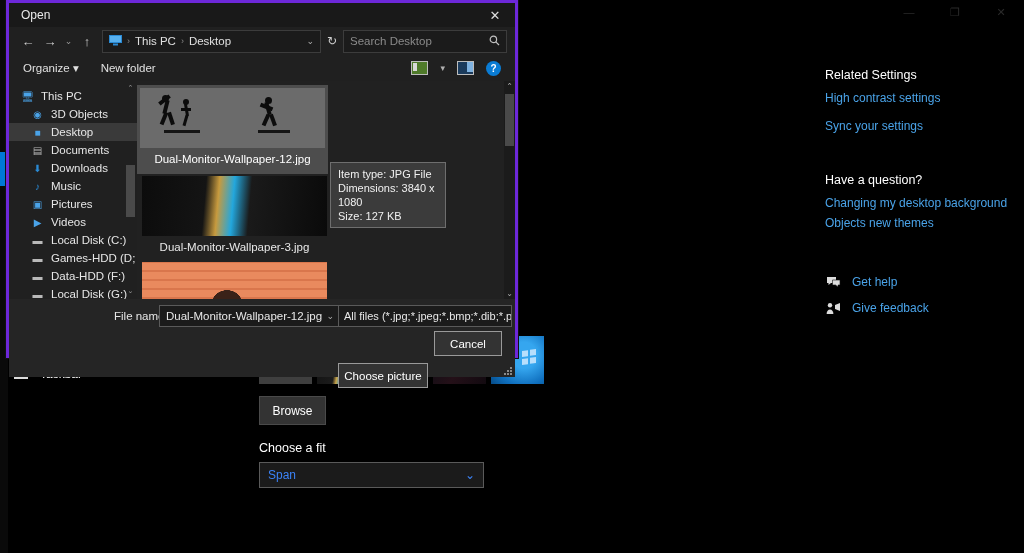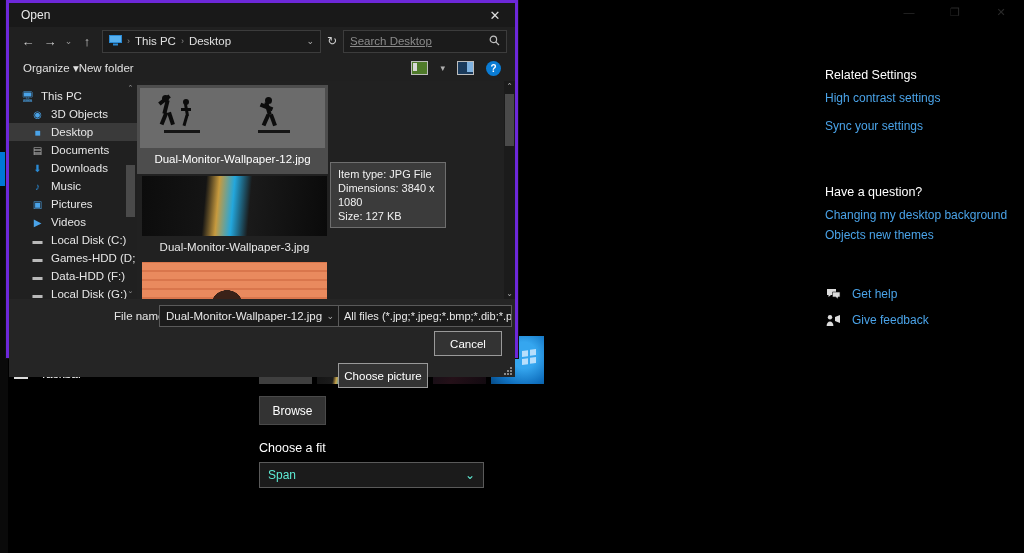--- a/index.html
+++ b/index.html
@@ -35,21 +35,21 @@
       linear-gradient(#cfe9ff,#cfe9ff) 0 8px/6px 6px no-repeat,
       linear-gradient(#cfe9ff,#cfe9ff) 8px 8px/6px 6px no-repeat;
     transform:skewY(-8deg);opacity:.85;}
 
   #browse-button{position:absolute;left:259px;top:396px;width:65px;height:27px;
     background:#333333;border:1px solid #4a4a4a;color:#fff;font-size:12px;
     display:flex;align-items:center;justify-content:center;}
   #choose-fit-label{position:absolute;left:259px;top:441px;font-size:12.5px;color:#fff;}
   #fit-select{position:absolute;left:259px;top:462px;width:207px;height:24px;
     background:#1b1b1b;border:1px solid #5a5a5a;display:flex;align-items:center;
-    padding:0 8px;justify-content:space-between;font-size:12px;color:#5eead4;}
+    padding:0 8px;justify-content:space-between;font-size:12px;color:#3b82f6;}
 
   
   #related-col{position:absolute;left:825px;top:68px;width:199px;}
   .sec-title{font-size:12.5px;color:#fff;margin:0 0 9px 0;font-weight:400;}
   .link{display:block;color:#4aa3e8;font-size:12px;margin-bottom:14px;text-decoration:none;}
   .link.tight{margin-bottom:6px;}
   .helprow{display:flex;align-items:center;gap:11px;margin-bottom:10px;}
   .helprow .lbl{color:#4aa3e8;font-size:12px;}
   .helprow .ico{width:16px;height:16px;display:flex;align-items:center;justify-content:center;color:#dcdcdc;}
 
@@ -69,25 +69,25 @@
   .navbtn{width:22px;height:22px;display:flex;align-items:center;justify-content:center;
     color:#cfcfcf;font-size:13px;}
   .navbtn.sm{width:15px;font-size:9px;color:#9a9a9a;}
   #addr-bar{flex:1;height:21px;margin-left:4px;background:#1b1b1b;border:1px solid #3c3c3c;
     display:flex;align-items:center;padding:0 6px;gap:5px;font-size:11.5px;color:#e0e0e0;}
   .crumb-sep{color:#8a8a8a;font-size:9px;}
   #addr-chev{margin-left:auto;color:#b0b0b0;font-size:9px;}
   #refresh-btn{width:22px;height:22px;display:flex;align-items:center;justify-content:center;
     color:#cfcfcf;font-size:12px;}
   #search-box{width:150px;height:21px;background:#1b1b1b;border:1px solid #3c3c3c;
-    display:flex;align-items:center;padding:0 6px;font-size:11.5px;color:#8b8b8b;text-decoration:underline;}
+    display:flex;align-items:center;padding:0 6px;font-size:11.5px;color:#8b8b8b;}
   #search-box .mag{margin-left:auto;color:#c0c0c0;font-size:11px;}
 
   #dlg-toolbar{height:26px;display:flex;align-items:center;padding:0 14px;background:#202020;
-    font-size:11.5px;color:#e0e0e0;}
+    font-size:11.5px;color:#e0e0e0;gap:22px;}
   #dlg-toolbar .tb-right{margin-left:auto;display:flex;align-items:center;gap:12px;}
   .viewico{width:15px;height:12px;background:linear-gradient(#4f7a2a,#4f7a2a);
     border:1px solid #bdbdbd;position:relative;}
   .viewico::before{content:"";position:absolute;left:1px;top:1px;width:4px;height:8px;background:#d8d8d8;}
   .paneico{width:15px;height:12px;border:1px solid #bdbdbd;background:#1b3b5c;position:relative;}
   .paneico::before{content:"";position:absolute;right:0;top:0;width:6px;height:10px;background:#7fb2e0;}
   #help-circle{width:15px;height:15px;border-radius:50%;background:#0a7cd4;color:#fff;
     font-size:10px;display:flex;align-items:center;justify-content:center;font-weight:bold;}
 
   #dlg-body{display:flex;height:218px;background:#202020;}
@@ -190,21 +190,21 @@
   <div id="fit-select">
     <span>Span</span>
     <span>⌄</span>
   </div>
 
   <div id="related-col">
     <div class="sec-title">Related Settings</div>
     <a class="link">High contrast settings</a>
     <a class="link">Sync your settings</a>
 
-    <div class="sec-title" style="margin-top:52px;">Have a question?</div>
+    <div class="sec-title" style="margin-top:40px;">Have a question?</div>
     <a class="link tight">Changing my desktop background</a>
     <a class="link tight">Objects new themes</a>
 
     <div style="height:38px;"></div>
     <div class="helprow">
       <span class="ico">
         <svg width="15" height="13" viewBox="0 0 15 13">
             <path d="M1 1h9v6H5L2.5 9V7H1z" fill="#dcdcdc"></path>
             <path d="M6.5 4h7.5v5h-2v2l-2.5-2H6.5z" fill="#dcdcdc" stroke="#101010" stroke-width="0.6"></path>
           </svg>

